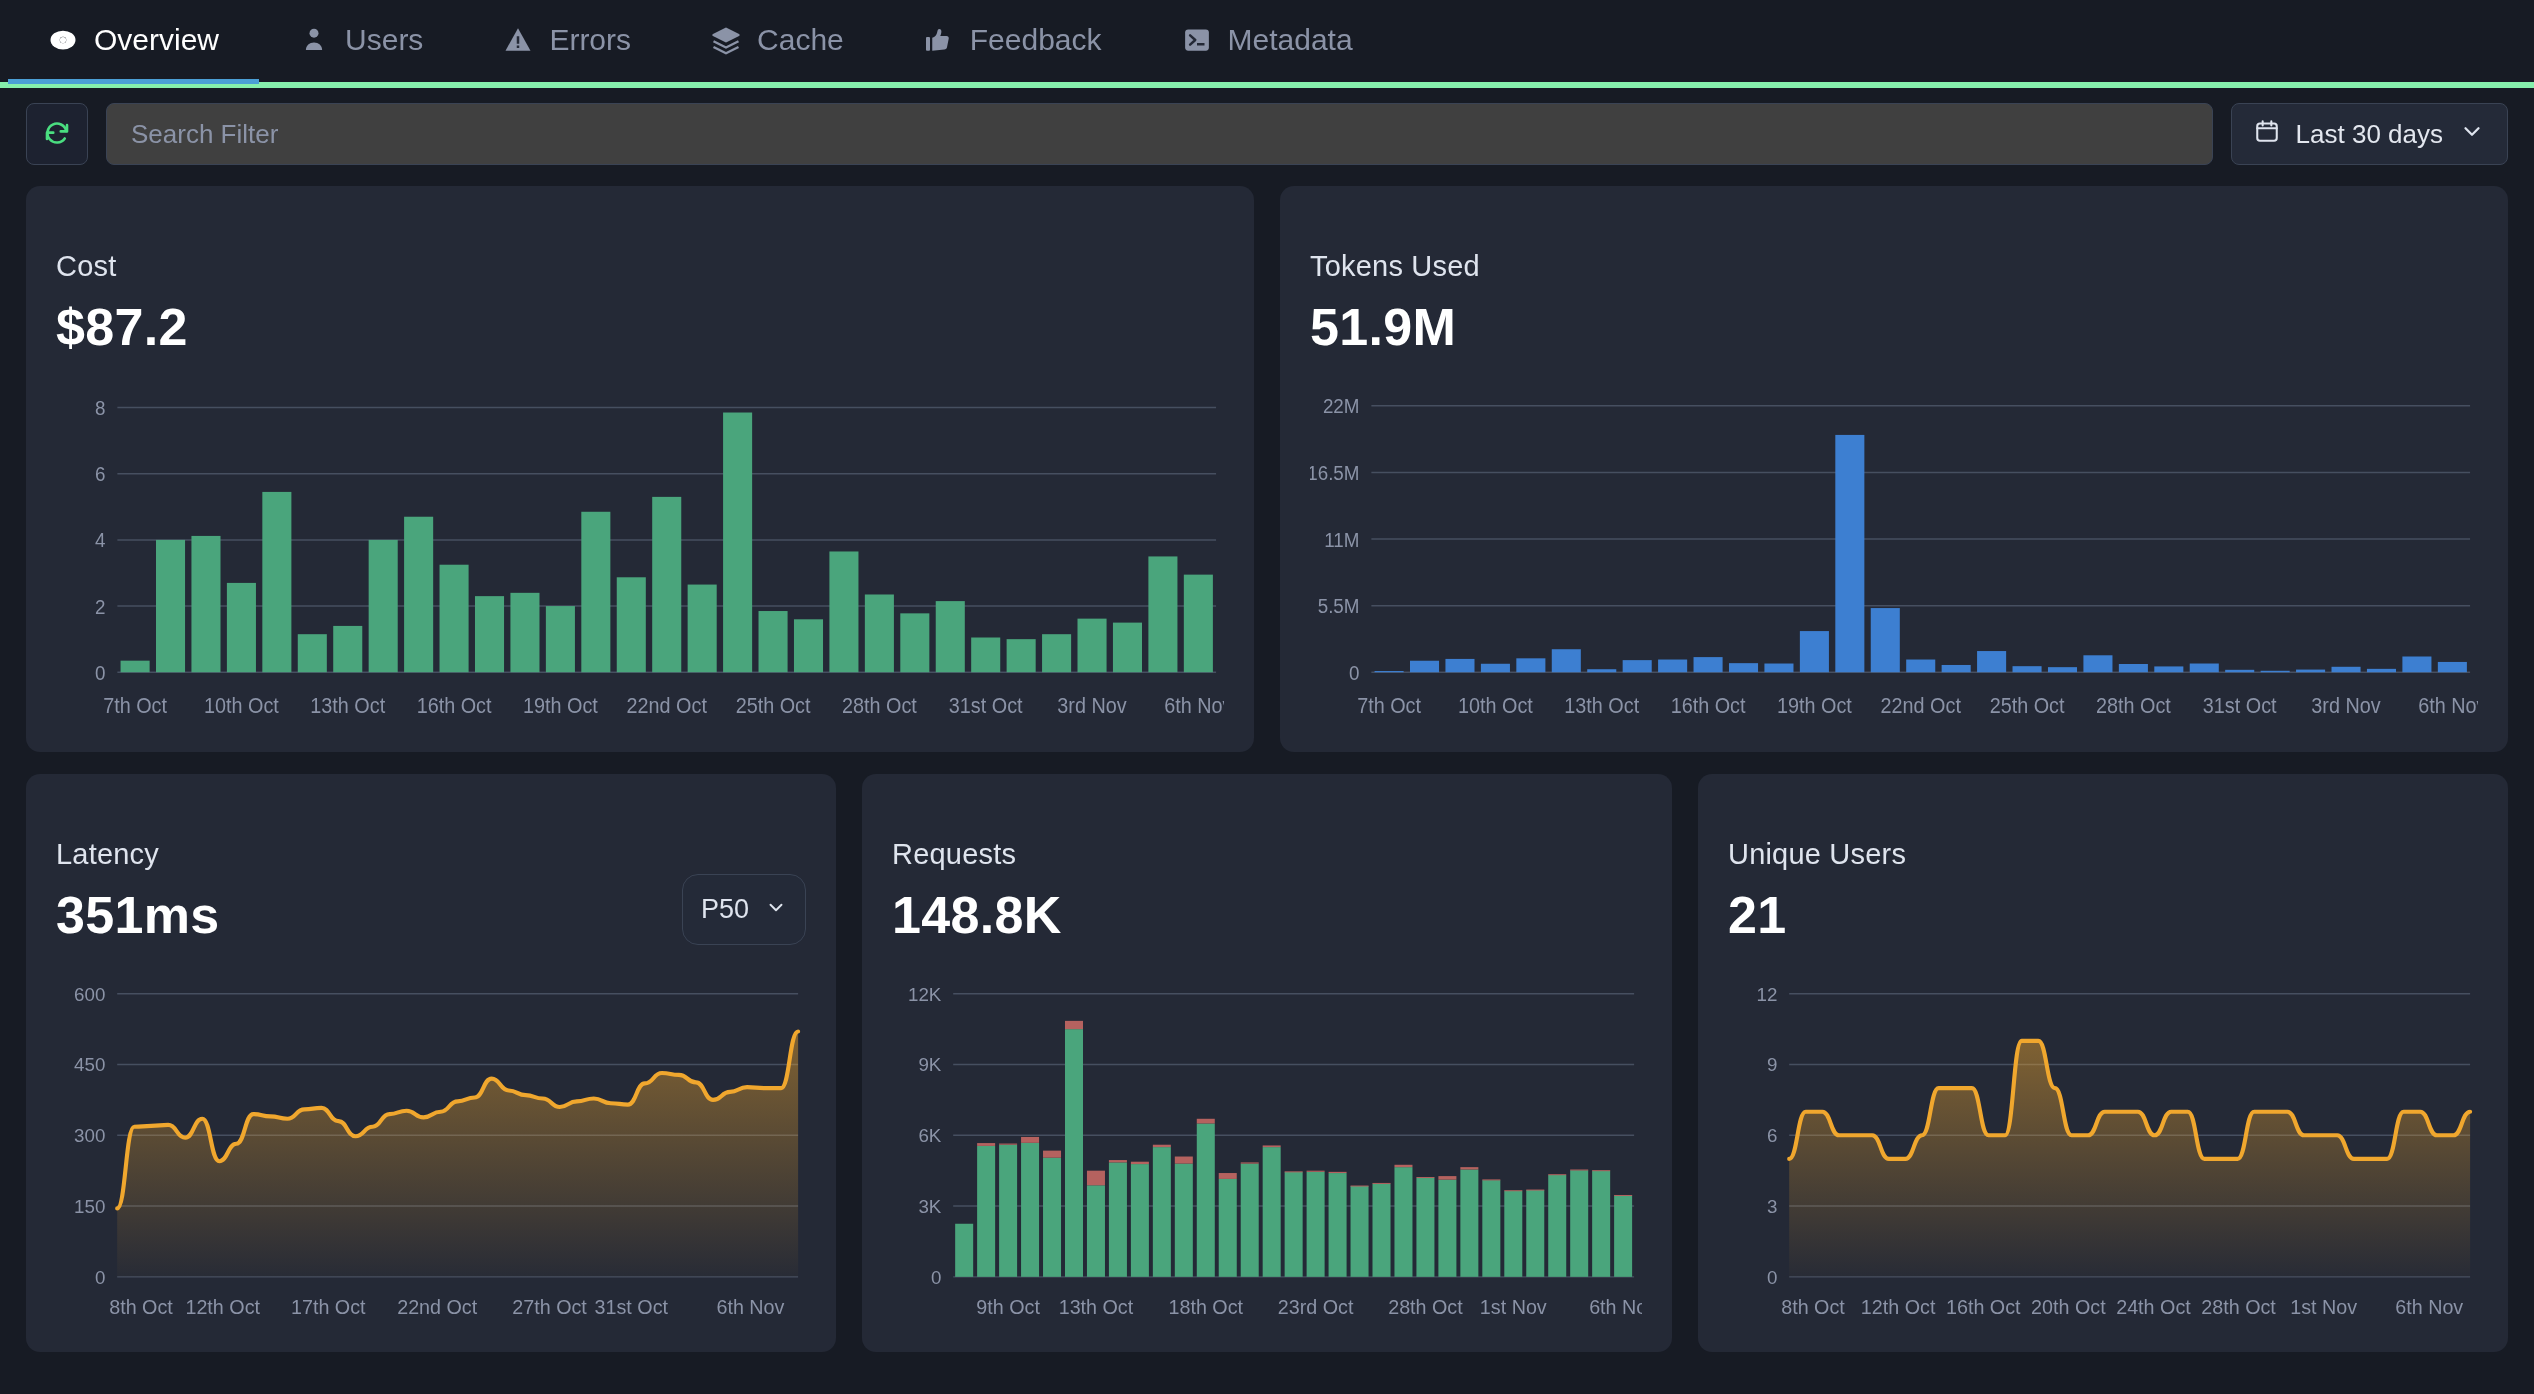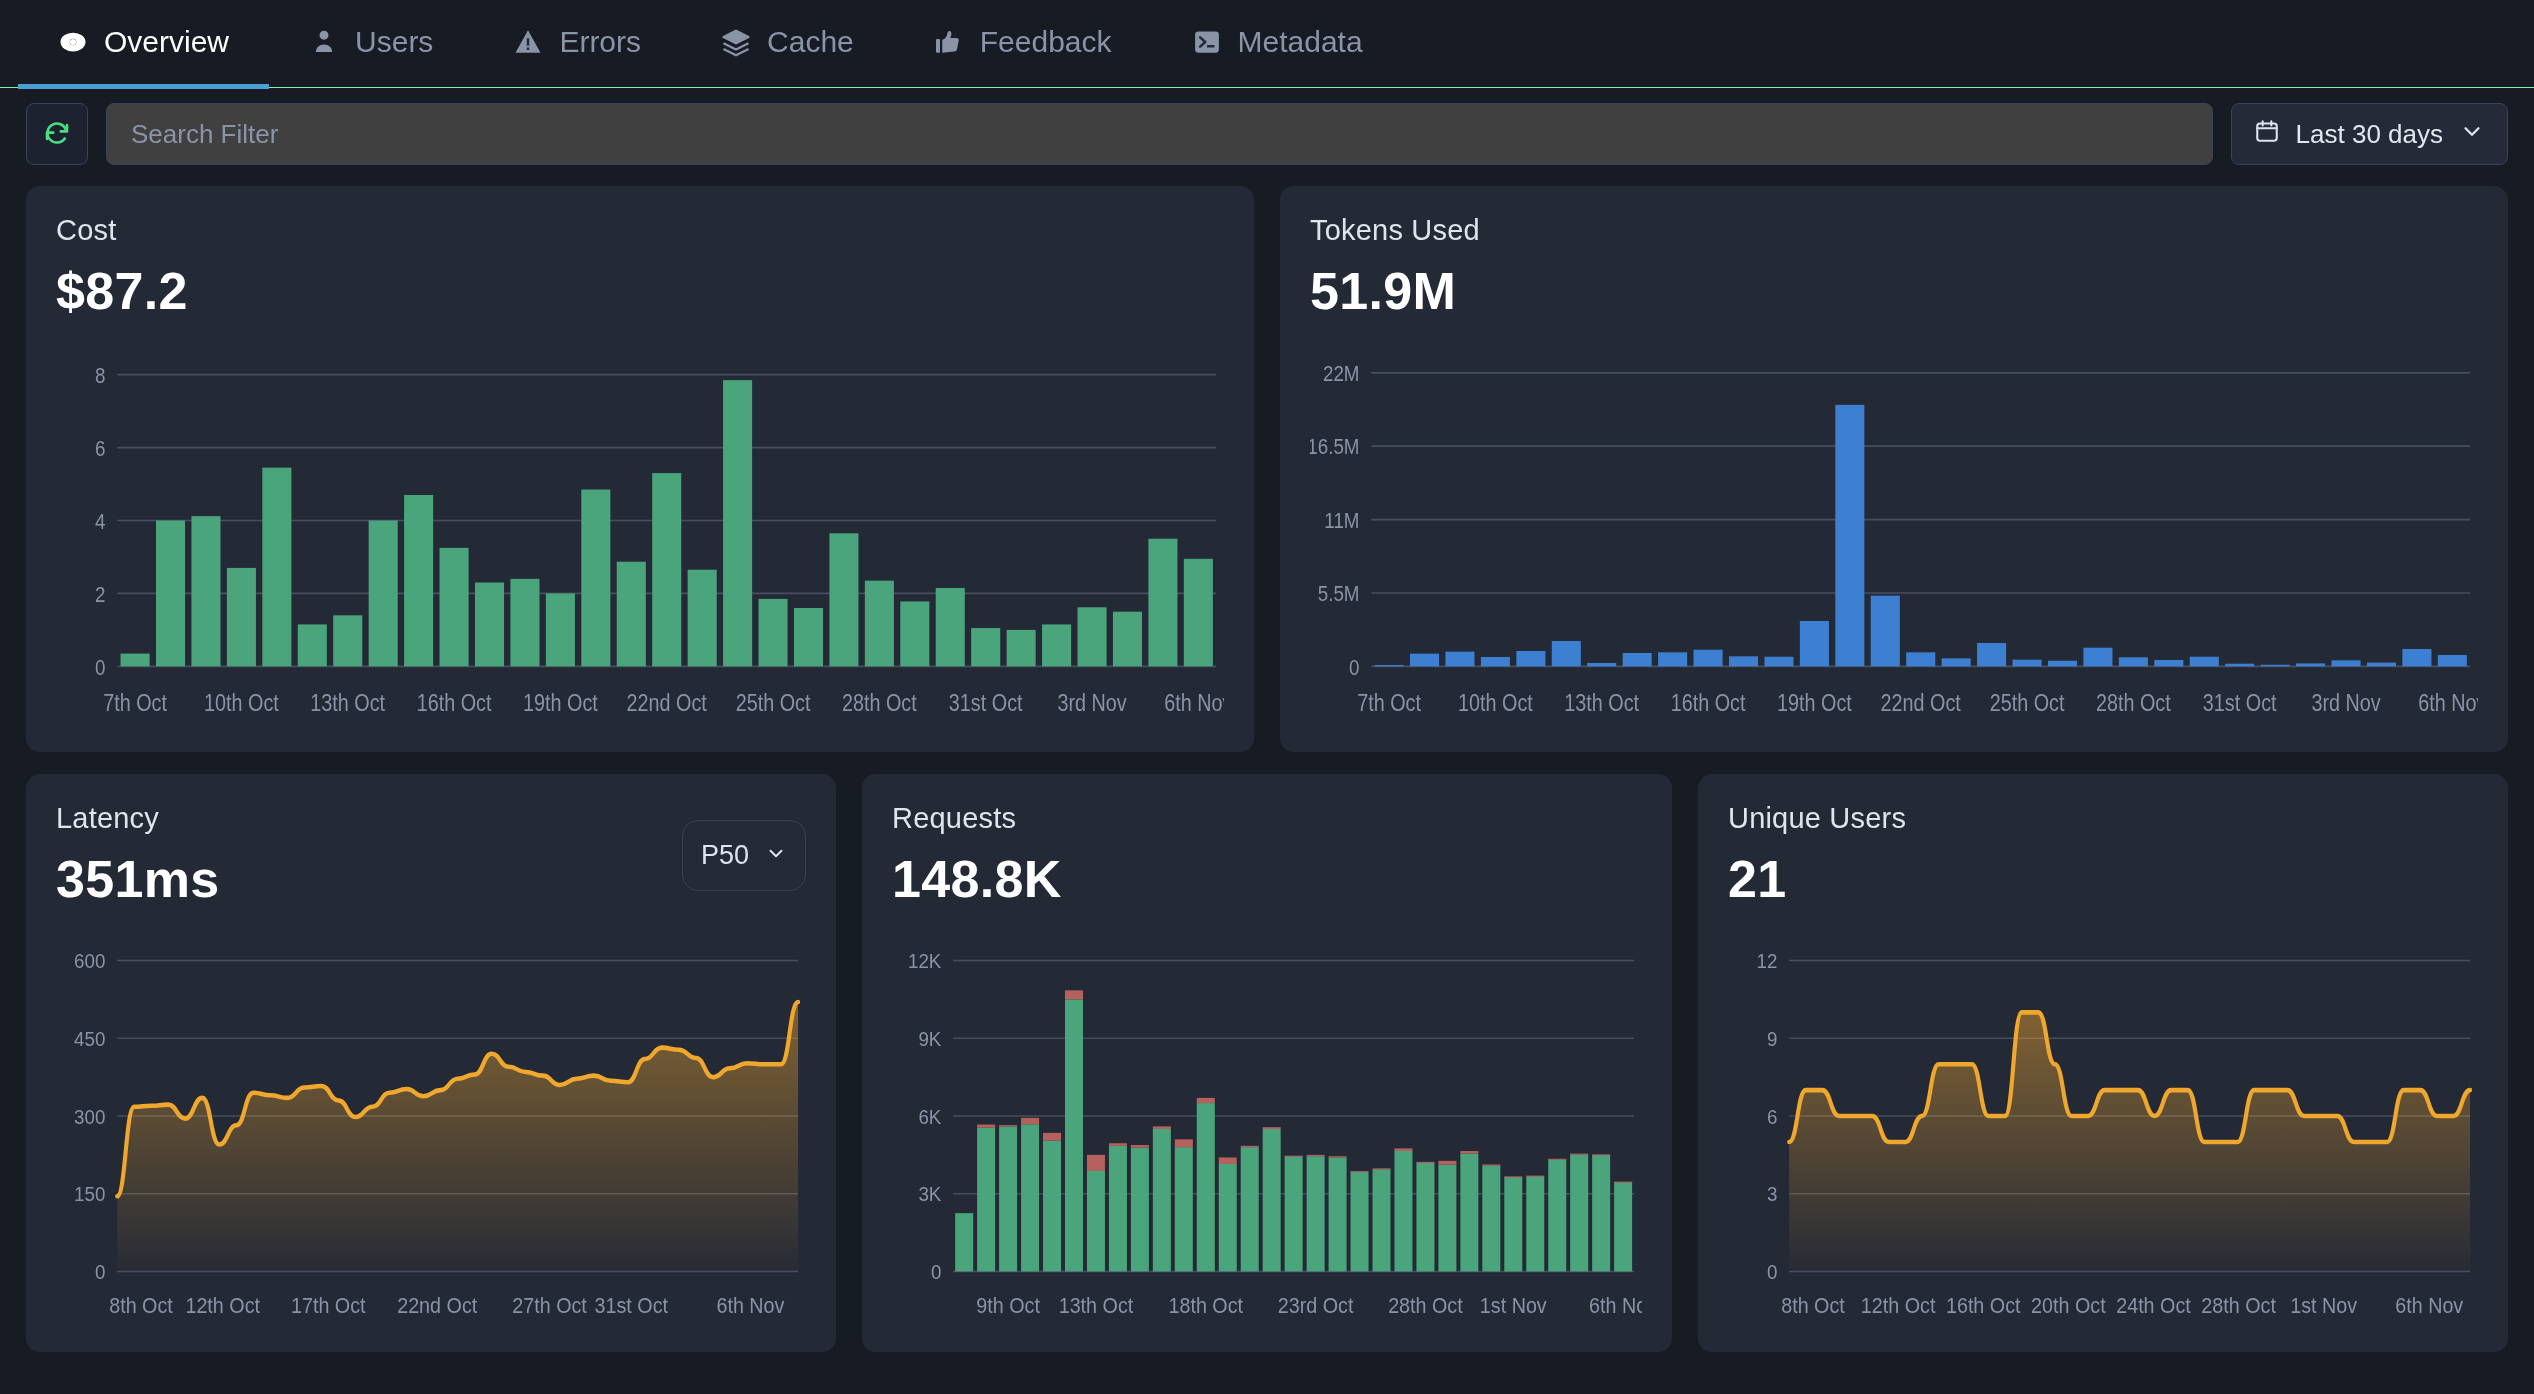--- a/index.html
+++ b/index.html
@@ -8,23 +8,23 @@
     background: #171b24;
     font-family: "Liberation Sans", sans-serif;
     overflow: hidden;
   }
 
   
   .tabbar {
     height: 88px;
     display: flex;
     align-items: stretch;
-    border-bottom: 1px solid #86efac;
+    border-bottom: 6px solid #86efac;
     background: #171b24;
-    padding-left: 18px;
+    padding-left: 8px;
   }
   .tab {
     display: flex;
     align-items: center;
     gap: 16px;
     padding: 0 40px;
     color: #8b93a7;
     font-size: 30px;
     cursor: pointer;
     position: relative;
@@ -93,21 +93,21 @@
     height: 620px;
   }
   .card {
     background: #242936;
     border-radius: 14px;
     padding: 28px 30px 22px 30px;
     display: flex; flex-direction: column;
     position: relative;
     overflow: hidden;
   }
-  .card-head { display: flex; align-items: center; justify-content: space-between; }
+  .card-head { display: flex; align-items: flex-end; justify-content: space-between; margin-top: 36px; }
   .card-title { color: #dfe4ee; font-size: 29px; font-weight: 400; letter-spacing: .2px; }
   .card-value { color: #ffffff; font-size: 52px; font-weight: 700; margin-top: 14px; letter-spacing: .3px; }
   .selector {
     border: 1px solid #3a4354;
     border-radius: 16px;
     background: #242a38;
     color: #dfe4ee;
     font-size: 27px;
     padding: 19px 18px;
     display: flex; align-items: center; gap: 16px;

